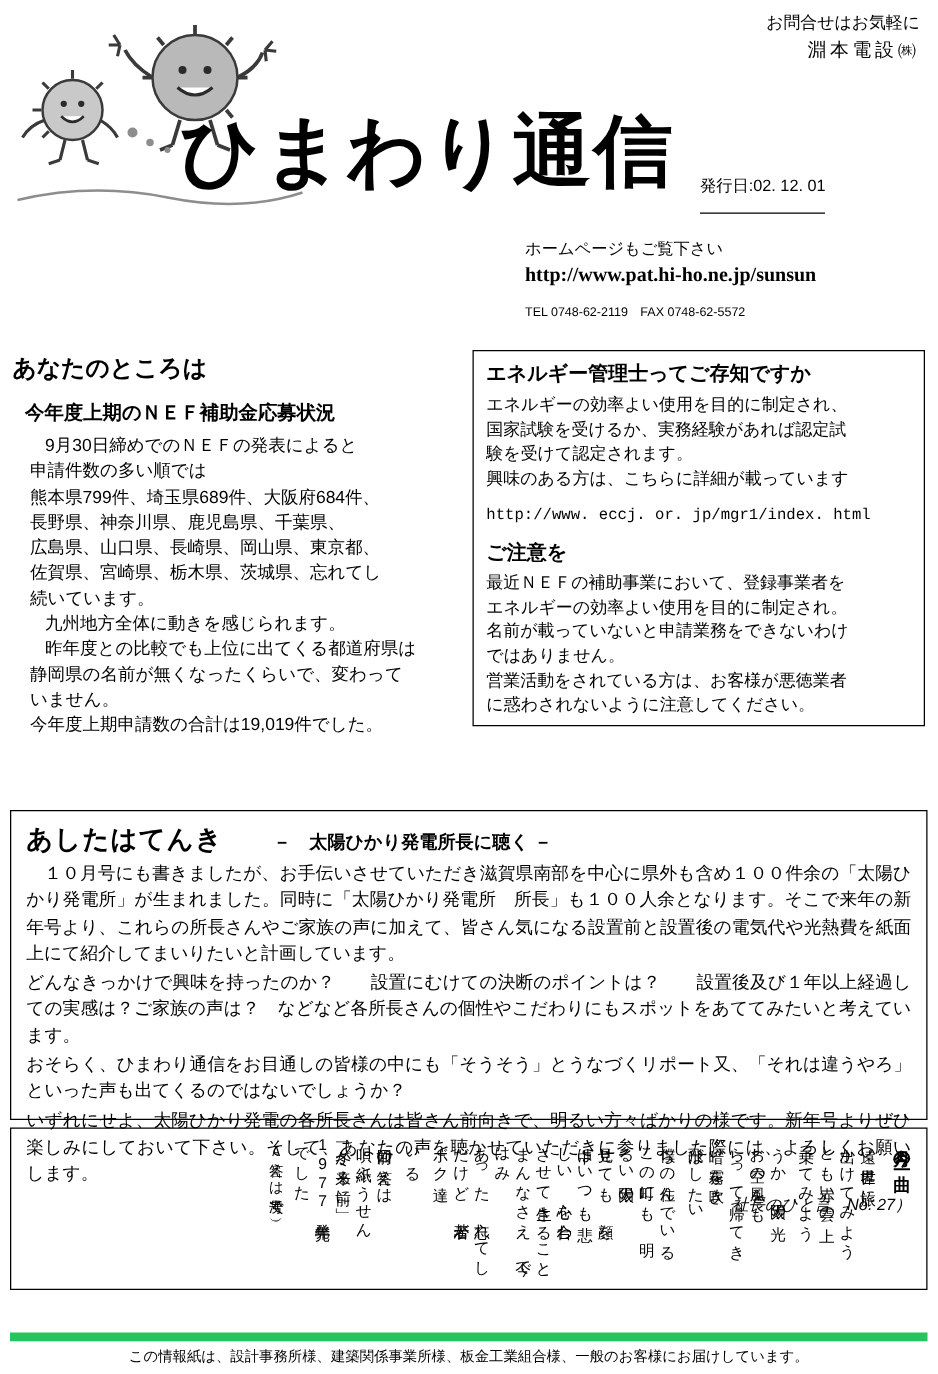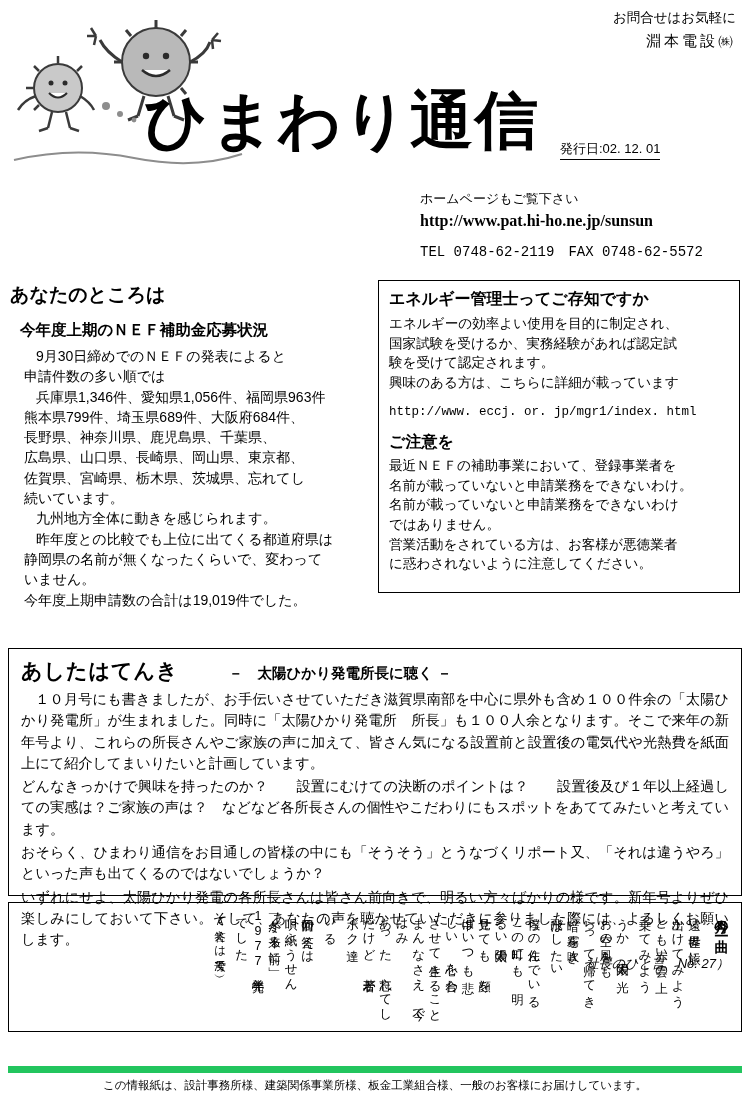--- a/index.html
+++ b/index.html
@@ -50,43 +50,42 @@
     font-weight: bold;
     letter-spacing: 2px;
     white-space: nowrap;
   }
   .issue-date {
     position: absolute;
     left: 560px;
     top: 140px;
     font-size: 13px;
     border-bottom: 1px solid #000;
-    padding-bottom: 1px;
+    padding-bottom: 12px;
     white-space: nowrap;
   }
   .hp-line {
     position: absolute;
     left: 420px;
     top: 190px;
     font-size: 13px;
   }
   .url-line {
     position: absolute;
     left: 420px;
     top: 212px;
     font-size: 16px;
     font-weight: bold;
     font-family: "Liberation Serif", serif;
   }
   .tel-line {
     position: absolute;
     left: 420px;
     top: 243px;
-    font-size: 14px;
-    font-family: Liberation Mono, monospace;
+    font-size: 10px;
   }
 
   
   .sun-art {
     position: absolute;
     left: 6px;
     top: 10px;
     width: 240px;
     height: 170px;
   }
@@ -102,21 +101,21 @@
     left: 0;
     top: 0;
     width: 355px;
   }
   .col-right {
     position: absolute;
     left: 368px;
     top: 8px;
     width: 362px;
     border: 1px solid #000;
-    padding: 8px 10px 18px 10px;
+    padding: 8px 10px 6px 10px;
     box-sizing: border-box;
   }
   h2.sec-title {
     font-size: 19px;
     font-weight: bold;
     margin: 10px 0 12px 0;
   }
   h3.sub-title {
     font-size: 15.5px;
     font-weight: bold;
@@ -154,21 +153,20 @@
     margin: 6px 8px 0 8px;
     border: 1px solid #000;
     padding: 8px 12px 10px 12px;
     box-sizing: border-box;
     height: 248px;
   }
   .article-head {
     display: flex;
     align-items: baseline;
     margin-bottom: 4px;
-    gap: 10px;
   }
   .article-title {
     font-size: 21px;
     font-weight: bold;
     letter-spacing: 1px;
   }
   .article-sub {
     font-size: 14.5px;
     font-weight: bold;
     margin-left: 40px;
@@ -304,21 +302,20 @@
     <div class="tel-line">TEL 0748-62-2119　FAX 0748-62-5572</div>
   </div>
 
   <div class="cols">
 
     <div class="col-left">
       <h2 class="sec-title">あなたのところは</h2>
       <h3 class="sub-title">今年度上期のＮＥＦ補助金応募状況</h3>
       <p class="body-text indent2">9月30日締めでのＮＥＦの発表によると</p>
       <p class="body-text indent1">申請件数の多い順では</p>
-      <p class="body-text indent2">兵庫県1,346件、愛知県1,056件、福岡県963件</p>
       <p class="body-text indent1">熊本県799件、埼玉県689件、大阪府684件、</p>
       <p class="body-text indent1">長野県、神奈川県、鹿児島県、千葉県、</p>
       <p class="body-text indent1">広島県、山口県、長崎県、岡山県、東京都、</p>
       <p class="body-text indent1">佐賀県、宮崎県、栃木県、茨城県、忘れてし</p>
       <p class="body-text indent1">続いています。</p>
       <p class="body-text indent2">九州地方全体に動きを感じられます。</p>
       <p class="body-text indent2">昨年度との比較でも上位に出てくる都道府県は</p>
       <p class="body-text indent1">静岡県の名前が無くなったくらいで、変わって</p>
       <p class="body-text indent1">いません。</p>
       <p class="body-text indent1">今年度上期申請数の合計は19,019件でした。</p>
@@ -326,21 +323,21 @@
 
     <div class="col-right">
       <div class="rb-head">エネルギー管理士ってご存知ですか</div>
       <p class="rb-text">エネルギーの効率よい使用を目的に制定され、</p>
       <p class="rb-text">国家試験を受けるか、実務経験があれば認定試</p>
       <p class="rb-text">験を受けて認定されます。</p>
       <p class="rb-text">興味のある方は、こちらに詳細が載っています</p>
       <p class="mono">http://www. eccj. or. jp/mgr1/index. html</p>
       <div class="rb-head2">ご注意を</div>
       <p class="rb-text">最近ＮＥＦの補助事業において、登録事業者を</p>
-      <p class="rb-text">名前が載っていないと申請業務をできないわけ。</p>
+      <p class="rb-text">エネルギーの効率よい使用を目的に制定され。</p>
       <p class="rb-text">名前が載っていないと申請業務をできないわけ</p>
       <p class="rb-text">ではありません。</p>
       <p class="rb-text">営業活動をされている方は、お客様が悪徳業者</p>
       <p class="rb-text">に惑わされないように注意してください。</p>
     </div>
   </div>
 
   <div class="article">
     <div class="article-head">
       <div class="article-title">あしたはてんき</div>

